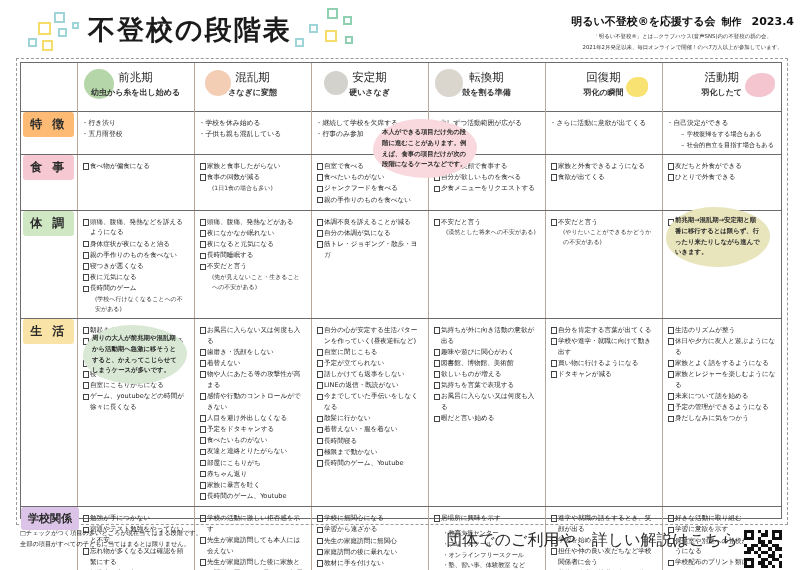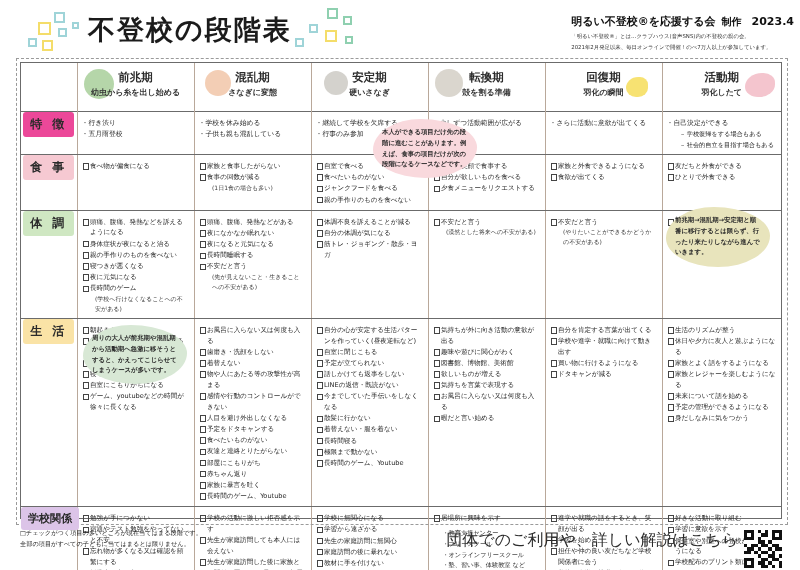--- a/index.html
+++ b/index.html
@@ -15,21 +15,21 @@
   
   .header { position: relative; height: 62px; }
   .title {
     position: absolute; left: 88px; top: 12px;
     font-size: 27px; font-weight: bold; letter-spacing: 2px;
     color: #1b1b1b;
   }
   .deco { position: absolute; }
   .sq { position: absolute; border: 2px solid; background: transparent; }
 
-  .credit { position: absolute; right: 6px; top: 14px; text-align: left; margin-left: 39px; }
+  .credit { position: absolute; right: 6px; top: 14px; text-align: center; margin-left: 39px; }
   .credit-main { font-size: 11px; font-weight: bold; color: #111; }
   .credit-main .date { font-weight: bold; margin-left: 10px; }
   .credit-main .maker { font-weight: bold; margin-left: 6px; font-size: 10px; }
   .credit-sub { font-size: 5.4px; color: #333; line-height: 1.55; margin-top: 3px; }
 
   
   .frame {
     position: absolute; left: 20px; top: 62px;
     width: 762px; height: 457px;
     border: 1px solid #6b6b6b;
@@ -42,21 +42,21 @@
     pointer-events: none;
   }
 
   table.grid { width: 100%; height: 100%; border-collapse: collapse; table-layout: fixed; }
   table.grid td, table.grid th { vertical-align: top; padding: 0; }
 
   .colhead { height: 48px; border-bottom: 1.2px solid #6b6b6b; }
   .colhead td { border-right: 1px solid #b9a89a; position: relative; }
   .colhead td:last-child { border-right: none; }
   .stage-head { position: relative; padding: 7px 4px 0 4px; text-align: center; }
-  .stage-name { font-size: 11.5px; font-weight: bold; position: relative; z-index: 2; text-align: center; }
+  .stage-name { font-size: 11.5px; font-weight: normal; position: relative; z-index: 2; text-align: center; }
   .stage-sub { font-size: 8px; font-weight: bold; margin-top: 2px; position: relative; z-index: 2; color: #333; }
   .blob {
     position: absolute; z-index: 1; border-radius: 50%;
   }
 
   
   .rowlabel {
     width: 56px; border-right: 1.2px solid #6b6b6b;
     text-align: center; vertical-align: middle;
     position: relative;
@@ -202,21 +202,21 @@
           </td>
           <td>
             <div class="stage-head">
               <span class="blob" style="right:6px;top:10px;width:30px;height:24px;background:#f3bfc9;opacity:.9;border-radius:60% 40% 55% 45%;"></span>
               <div class="stage-name">活動期</div>
               <div class="stage-sub">羽化したて</div>
             </div>
           </td>
         </tr>
         <tr class="datarow" style="height:40px">
-          <td class="rowlabel"><span class="chip" style="background:#ec4899">特 徴</span></td>
+          <td class="rowlabel"><span class="chip" style="background:#fdba74">特 徴</span></td>
           <td>
             <div class="cell">
               <ul class="bullets">
                 <li><span>行き渋り</span></li>
                 <li><span>五月雨登校</span></li>
               </ul>
             </div>
           </td>
           <td>
             <div class="cell">

